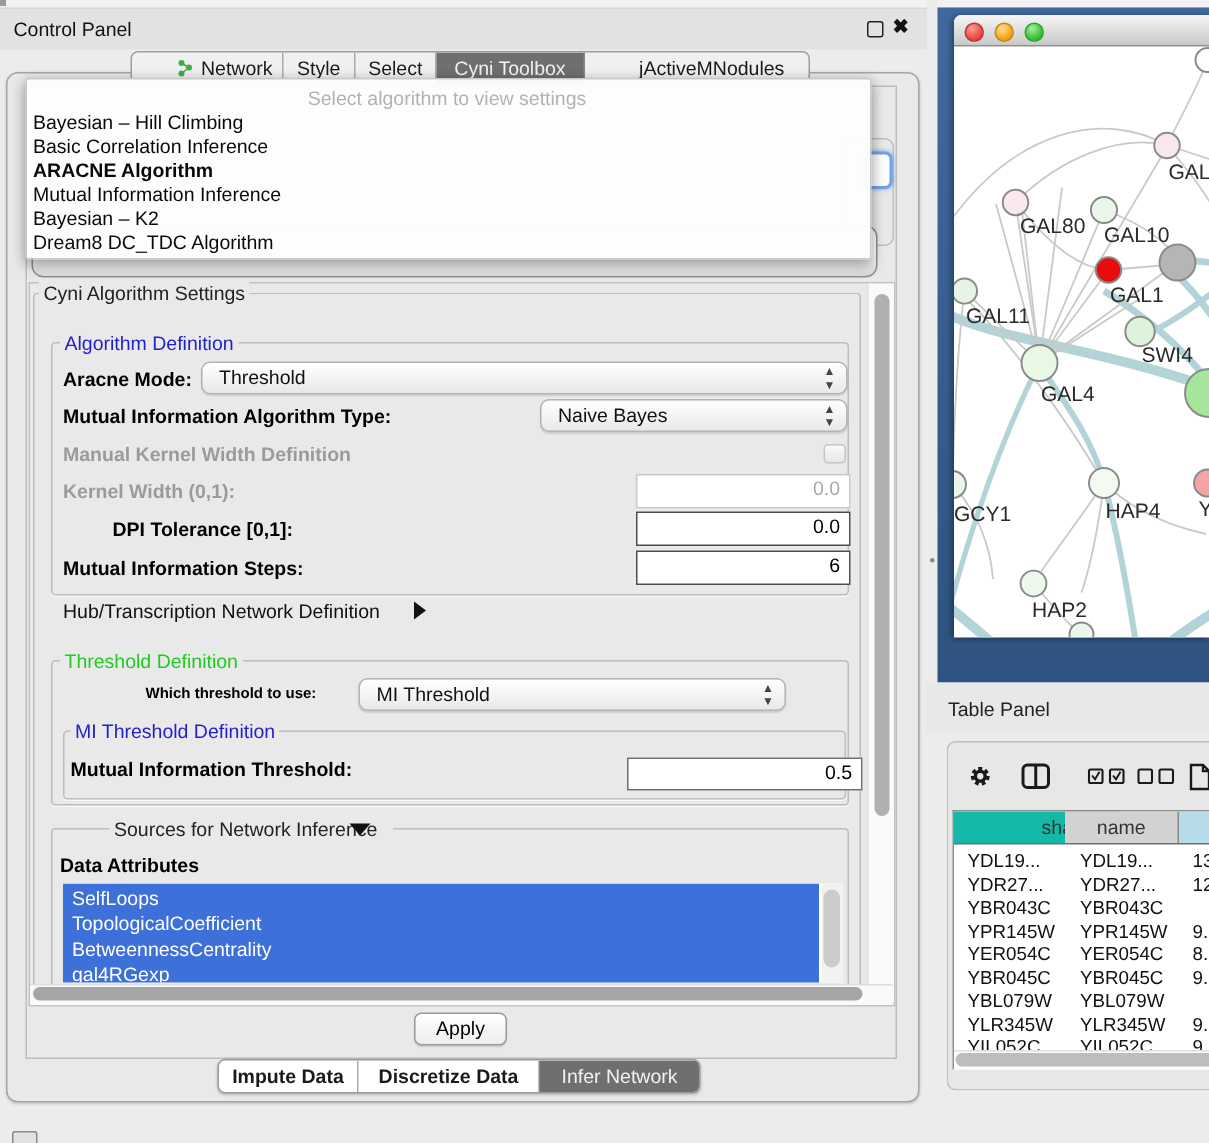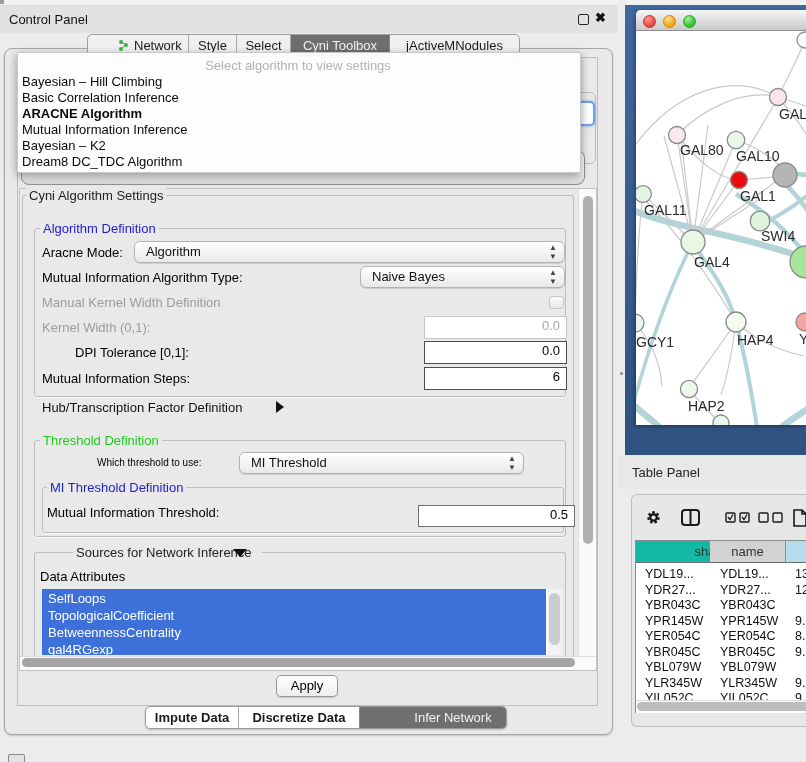--- a/index.html
+++ b/index.html
@@ -1,18 +1,18 @@
 <!DOCTYPE html>
 <html><head>
 <meta charset="utf-8">
 <style>
 html,body{margin:0;padding:0;width:806px;height:762px;overflow:hidden;background:#ececec;
   font-family:"Liberation Sans",sans-serif;}
 .abs{position:absolute;}
-.lbl{position:absolute;font-size:13px;font-weight:normal;color:#000;white-space:nowrap;text-align:center;}
+.lbl{position:absolute;font-size:13px;font-weight:bold;color:#000;white-space:nowrap;text-align:center;}
 .dis{color:#9b9b9b;}
 .gtitle{position:absolute;font-size:13px;color:#222;white-space:nowrap;background:#e9e9e9;padding:0 3px;text-align:center;}
 .grp{position:absolute;border:1px solid #bdbdbd;border-radius:3px;box-shadow:inset 0 0 0 0 #fff,0 1px 0 rgba(255,255,255,.7);}
 .combo{position:absolute;height:20px;border:1px solid #b3b3b3;border-radius:6px;
   background:linear-gradient(#ffffff,#f2f2f2 60%,#e8e8e8);box-shadow:0 1px 1px rgba(0,0,0,.12);
   font-size:13px;color:#111;}
 .combo .tx{position:absolute;left:11px;top:2px;white-space:nowrap;}
 .combo .ar{position:absolute;right:7px;top:1px;font-size:8px;color:#444;line-height:9px;text-align:center;}
 .fld{position:absolute;background:#fff;font-size:13px;text-align:right;}
 </style>
@@ -34,40 +34,40 @@
     <svg width="13" height="13" viewBox="0 0 13 13" style="margin-right:4px;">
         <circle cx="4" cy="3" r="2" fill="#3fae49"></circle>
         <circle cx="9" cy="6" r="2" fill="#3fae49"></circle>
         <circle cx="4" cy="10" r="2" fill="#3fae49"></circle>
         <path d="M4 3 L9 6 L4 10" stroke="#3fae49" stroke-width="1" fill="none"></path>
       </svg>
     Network</div>
   <div style="width:47px;display:flex;align-items:center;justify-content:center;border-right:1px solid #aaa;">Style</div>
   <div style="width:53px;display:flex;align-items:center;justify-content:center;border-right:1px solid #aaa;">Select</div>
   <div style="width:98px;display:flex;align-items:center;justify-content:center;background:#6f6f6f;color:#f2f2f2;border-right:1px solid #888;">Cyni Toolbox</div>
-  <div style="width:129px;display:flex;align-items:center;justify-content:center;">jActiveMNodules</div>
+  <div style="width:129px;display:flex;align-items:center;justify-content:center;padding-left:20px;">jActiveMNodules</div>
 </div>
 
 <div class="abs" style="left:17px;top:57px;width:579px;height:647px;background:#e9e9e9;border:1px solid #bdbdbd;"></div>
 
 <div class="abs" style="left:560px;top:92px;width:34px;height:70px;border:1px solid #bdbdbd;border-radius:6px;"></div>
 <div class="abs" style="left:576px;top:101px;width:15px;height:21px;background:#fdfdfd;border:2px solid #72a2e6;border-radius:5px;box-shadow:0 0 3px rgba(110,160,235,.9);"></div>
 <div class="abs" style="left:21px;top:150px;width:562px;height:33px;border:1px solid #8f8f8f;border-radius:8px;background:linear-gradient(#fff 55%,#d9d9d9);"></div>
 
 <div class="abs" style="left:19px;top:188px;width:576px;height:481px;border:1px solid #c2c2c2;background:#e9e9e9;"></div>
 
 <div class="grp" style="left:22px;top:195px;width:550px;height:470px;border-bottom:none;border-radius:3px 3px 0 0;"></div>
 <div class="gtitle" style="left:26px;top:188px;">Cyni Algorithm Settings</div>
 
 <div class="grp" style="left:34px;top:228px;width:530px;height:167px;"></div>
 <div class="gtitle" style="left:40px;top:221px;color:#2222cc;">Algorithm Definition</div>
 
 <div class="lbl" style="left:42px;top:245px;">Aracne Mode:</div>
 <div class="combo" style="left:134px;top:241px;width:429px;">
-    <span class="tx">Algorithm</span>
+    <span class="tx">Threshold</span>
     <span class="ar">▲<br>▼</span>
   </div>
 
 <div class="lbl" style="left:42px;top:270px;">Mutual Information Algorithm Type:</div>
 <div class="combo" style="left:360px;top:266px;width:203px;">
     <span class="tx">Naive Bayes</span>
     <span class="ar">▲<br>▼</span>
   </div>
 
 <div class="lbl dis" style="left:42px;top:295px;">Manual Kernel Width Definition</div>
@@ -75,21 +75,21 @@
 
 <div class="lbl dis" style="left:42px;top:320px;">Kernel Width (0,1):</div>
 <div class="fld" style="left:424px;top:316px;width:135px;height:20px;border:1px solid #c8c8c8;color:#a8a8a8;padding:1px 6px 0 0;">0.0</div>
 
 <div class="lbl" style="left:42px;top:345px;padding-left:33px;">DPI Tolerance [0,1]:</div>
 <div class="fld" style="left:424px;top:341px;width:135px;height:20px;border:1.5px solid #4d4d4d;color:#000;padding:1px 6px 0 0;">0.0</div>
 
 <div class="lbl" style="left:42px;top:371px;">Mutual Information Steps:</div>
 <div class="fld" style="left:424px;top:367px;width:135px;height:20px;border:1.5px solid #4d4d4d;color:#000;padding:1px 6px 0 0;">6</div>
 
-<div class="abs" style="left:42px;top:400px;font-size:13px;color:#111;">Hub/Transcription Factor Definition</div>
+<div class="abs" style="left:42px;top:400px;font-size:13px;color:#111;">Hub/Transcription Network Definition</div>
 <div class="abs" style="left:276px;top:401px;width:0;height:0;border-left:8px solid #111;border-top:6px solid transparent;border-bottom:6px solid transparent;"></div>
 
 <div class="grp" style="left:34px;top:440px;width:530px;height:95px;"></div>
 <div class="gtitle" style="left:40px;top:433px;color:#1ecc1e;">Threshold Definition</div>
 
 <div class="lbl" style="left:97px;top:457px;font-size:10px;">Which threshold to use:</div>
 <div class="combo" style="left:239px;top:452px;width:283px;">
     <span class="tx">MI Threshold</span>
     <span class="ar">▲<br>▼</span>
   </div>
@@ -116,21 +116,21 @@
 <div class="abs" style="left:578px;top:189px;width:17px;height:479px;background:#fafafa;border-left:1px solid #ddd;"></div>
 <div class="abs" style="left:583px;top:196px;width:10px;height:348px;background:#b0b0b0;border-radius:6px;"></div>
 <div class="abs" style="left:20px;top:656px;width:575px;height:13px;background:#fafafa;border-top:1px solid #ddd;"></div>
 <div class="abs" style="left:22px;top:658px;width:553px;height:9px;background:#a5a5a5;border-radius:5px;"></div>
 
 <div class="abs" style="left:276px;top:675px;width:60px;height:20px;border:1px solid #999;border-radius:5px;background:linear-gradient(#fff,#ededed);box-shadow:0 1px 1px rgba(0,0,0,.15);text-align:center;font-size:13px;line-height:20px;color:#000;">Apply</div>
 
 <div class="abs" style="left:145px;top:706px;height:21px;display:flex;border:1px solid #9b9b9b;border-radius:5px;overflow:hidden;background:#fff;font-size:13px;font-weight:bold;color:#1a1a1a;box-shadow:0 1px 2px rgba(0,0,0,.2);">
   <div style="width:92px;display:flex;align-items:center;justify-content:center;border-right:1px solid #aaa;">Impute Data</div>
   <div style="width:120px;display:flex;align-items:center;justify-content:center;border-right:1px solid #888;">Discretize Data</div>
-  <div style="width:106px;display:flex;align-items:center;justify-content:center;background:#6f6f6f;color:#f2f2f2;font-weight:normal;padding-left:40px;">Infer Network</div>
+  <div style="width:106px;display:flex;align-items:center;justify-content:center;background:#6f6f6f;color:#f2f2f2;font-weight:normal;">Infer Network</div>
 </div>
 
 <div class="abs" style="left:17px;top:52px;width:562px;height:119px;background:rgba(253,253,253,.97);border:1px solid #c9c9c9;border-radius:2px;box-shadow:0 3px 9px rgba(0,0,0,.4);"></div>
 <div class="abs" style="left:17px;top:58px;width:562px;text-align:center;font-size:13px;color:#b2b2b2;">Select algorithm to view settings</div>
 <div class="abs" style="left:22px;top:74px;font-size:13px;color:#0a0a0a;line-height:16px;">Bayesian – Hill Climbing<br>Basic Correlation Inference<br><b>ARACNE Algorithm</b><br>Mutual Information Inference<br>Bayesian – K2<br>Dream8 DC_TDC Algorithm</div>
 
 <div class="abs" style="left:618px;top:0;width:7px;height:762px;background:#ececec;"></div>
 <div class="abs" style="left:620px;top:372px;width:3px;height:3px;background:#8a8a8a;border-radius:50%;"></div>
 
 <div class="abs" style="left:625px;top:5px;width:181px;height:450px;background:linear-gradient(#41699f,#2f5380);"></div>

